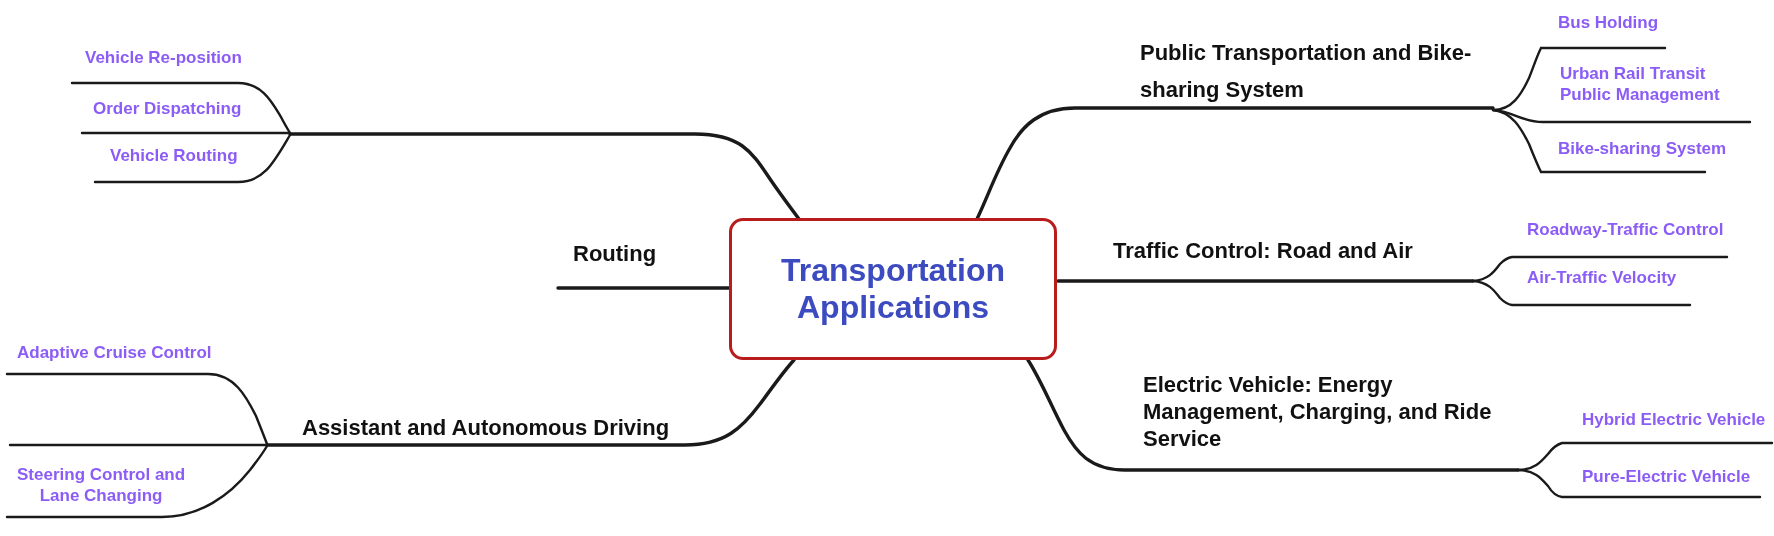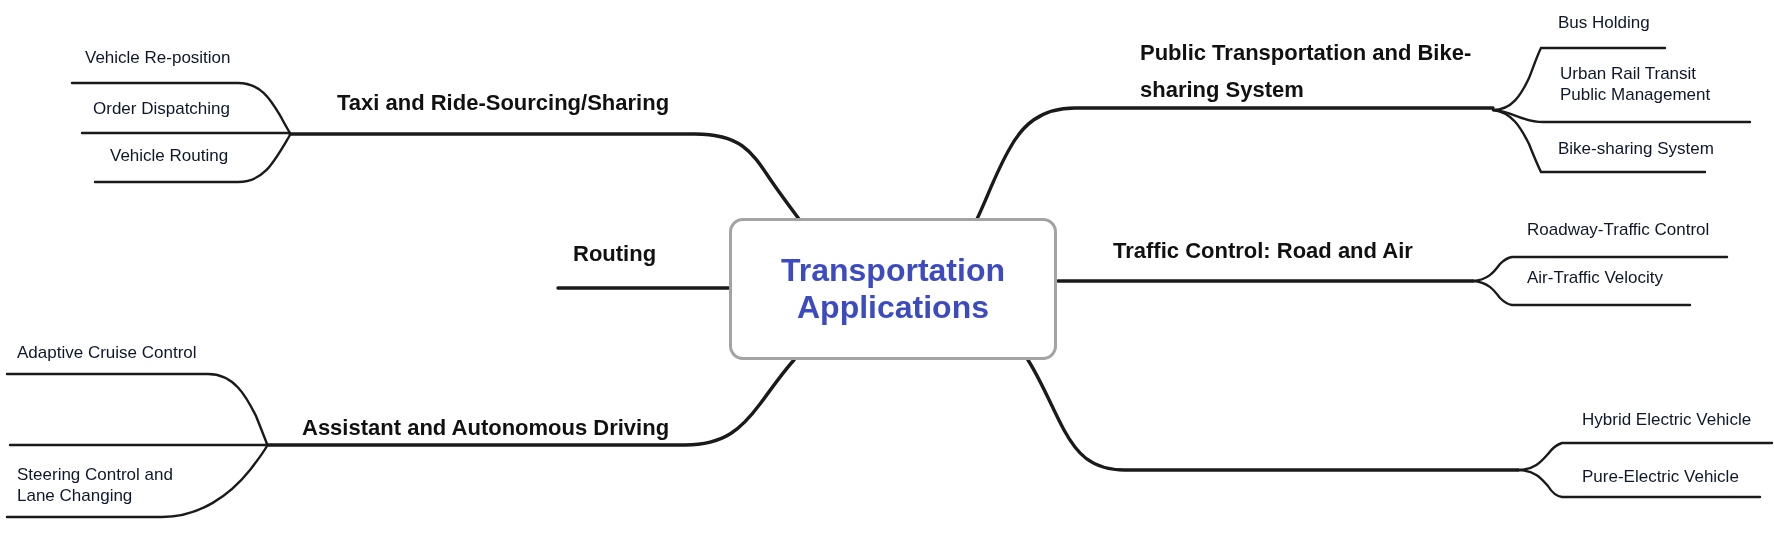--- a/index.html
+++ b/index.html
@@ -2,25 +2,25 @@
 <html style="--accent: #3d4bc1;"><head>
 <meta charset="utf-8">
 <style>
   html,body{margin:0;padding:0;background:#ffffff;}
   #canvas{
     position:relative;width:1774px;height:536px;overflow:hidden;
     font-family:"Liberation Sans",sans-serif;color:#1f1f1f;background:#ffffff;
   }
   #wires{position:absolute;left:0;top:0;}
   .lbl{position:absolute;white-space:pre-line;line-height:1.22;}
-  .clabel{font-size:17px;font-weight:400;color:#0f172a;}
+  .clabel{font-size:17px;font-weight:700;color:#8b5cf6;}
   .plabel{font-size:22px;font-weight:700;color:#111;}
   .root-box{
     position:absolute;left:729px;top:218px;width:328px;height:142px;
-    box-sizing:border-box;border:3px solid #a3a3a3;border-radius:14px;
+    box-sizing:border-box;border:3px solid #b91c1c;border-radius:14px;
     background:#ffffff;display:flex;align-items:center;justify-content:center;
   }
   .root-title{
     font-size:32px;font-weight:700;line-height:37px;text-align:center;
     color:var(--accent,#3d4bc1);white-space:pre-line;
   }
 </style>
 </head>
 <body>
 
@@ -52,39 +52,41 @@
       <path d="M 1518 470 C 1534 470, 1541 462, 1548 454 C 1551 450, 1555 445, 1562 443 H 1772"></path>
       <path d="M 1518 470 C 1534 470, 1541 478, 1548 486 C 1551 491, 1555 496, 1562 497 H 1760"></path>
     </g>
   </svg>
 
   <div class="root-box">
     <div class="root-title">Transportation
 Applications</div>
   </div>
 
-  <div class="lbl plabel" style="left:337px;top:90px;">Taxi and Ride-Sourcing/Sharing</div>
   <div class="lbl clabel" style="left:85px;top:48px;">Vehicle Re-position</div>
   <div class="lbl clabel" style="left:93px;top:99px;">Order Dispatching</div>
   <div class="lbl clabel" style="left:110px;top:146px;">Vehicle Routing</div>
 
   <div class="lbl plabel" style="left:573px;top:241px;">Routing</div>
 
   <div class="lbl plabel" style="left:302px;top:415px;">Assistant and Autonomous Driving</div>
   <div class="lbl clabel" style="left:17px;top:343px;">Adaptive Cruise Control</div>
-  <div class="lbl clabel" style="left:17px;top:465px;">Steering Control and
+  <div class="lbl clabel" style="left:17px;top:465px;text-align:center;">Steering Control and
 Lane Changing</div>
 
   <div class="lbl plabel" style="left:1140px;top:34px;line-height:37px;">Public Transportation and Bike-
 sharing System</div>
   <div class="lbl clabel" style="left:1558px;top:13px;">Bus Holding</div>
   <div class="lbl clabel" style="left:1560px;top:64px;">Urban Rail Transit
 Public Management</div>
   <div class="lbl clabel" style="left:1558px;top:139px;">Bike-sharing System</div>
 
   <div class="lbl plabel" style="left:1113px;top:238px;">Traffic Control: Road and Air</div>
   <div class="lbl clabel" style="left:1527px;top:220px;">Roadway-Traffic Control</div>
   <div class="lbl clabel" style="left:1527px;top:268px;">Air-Traffic Velocity</div>
 
+  <div class="lbl plabel" style="left:1143px;top:371px;line-height:27px;">Electric Vehicle: Energy
+Management, Charging, and Ride
+Service</div>
   <div class="lbl clabel" style="left:1582px;top:410px;">Hybrid Electric Vehicle</div>
   <div class="lbl clabel" style="left:1582px;top:467px;">Pure-Electric Vehicle</div>
 
 </div>
 
 </body></html>

